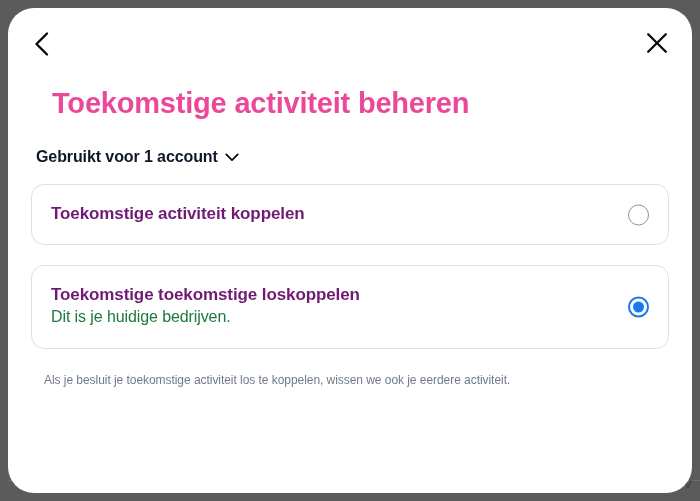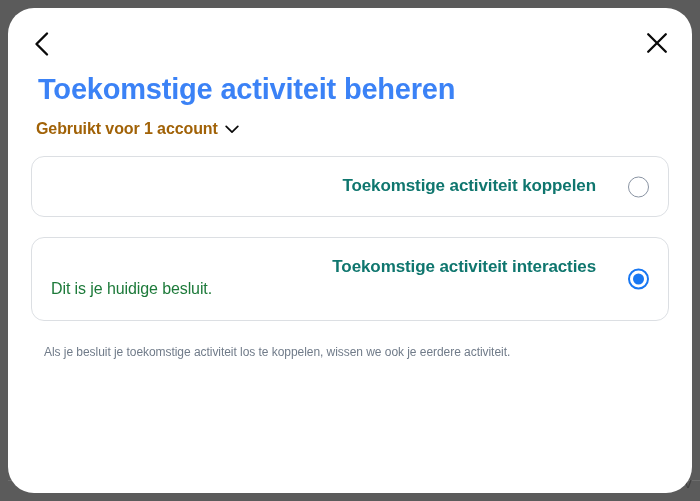--- a/index.html
+++ b/index.html
@@ -70,40 +70,40 @@
     border: 0;
     padding: 0;
     border-radius: 50%;
   }
   .icon-btn.back  { left: 16px;  top: 19px; }
   .icon-btn.close { right: 18px; top: 18px; }
   .icon-btn svg { display: block; }
 
   
   .heading {
-    margin: 2px;
+    margin: 16px;
     padding: 0 28px;
     font-size: 29px;
     line-height: 34px;
     font-weight: 700;
-    color: #3b82f6;
+    color: #ec4899;
     letter-spacing: -0.2px;
   }
   .subheading-row {
     display: inline-flex;
     align-items: center;
     gap: 7px;
     margin: 11px 0 0 28px;
     cursor: pointer;
   }
   .subheading {
     font-size: 16px;
     line-height: 19px;
     font-weight: 700;
-    color: #a16207;
+    color: #0f172a;
     letter-spacing: -0.1px;
   }
   .chev-down { display: block; }
 
   
   .options {
     margin-top: 18px;
     padding: 0 23px;
   }
   .option-card {
@@ -113,23 +113,22 @@
     background: #fff;
     padding: 18px 72px 20px 19px;
     cursor: pointer;
   }
   .option-card + .option-card { margin-top: 20px; }
 
   .option-title {
     font-size: 17px;
     line-height: 21px;
     font-weight: 700;
-    color: #0f766e;
-    letter-spacing: -0.1px;
-    text-align: right;
+    color: #701a75;
+    letter-spacing: -0.1px;
   }
   .option-desc {
     margin-top: 3px;
     font-size: 16px;
     line-height: 22px;
     color: #65707e;
     letter-spacing: -0.1px;
     max-width: 575px;
   }
   .option-note {
@@ -219,22 +218,22 @@
   </div>
 
   <div class="options">
 
     <div class="option-card">
       <div class="option-title">Toekomstige activiteit koppelen</div>
       <span class="radio"></span>
     </div>
 
     <div class="option-card">
-      <div class="option-title">Toekomstige activiteit interacties</div>
-      <div class="option-note">Dit is je huidige besluit.</div>
+      <div class="option-title">Toekomstige toekomstige loskoppelen</div>
+      <div class="option-note">Dit is je huidige bedrijven.</div>
       <span class="radio selected"></span>
     </div>
 
   </div>
 
   <p class="footnote">Als je besluit je toekomstige activiteit los te koppelen, wissen we ook je eerdere activiteit.</p>
 
 </div>
 
 </body></html>

